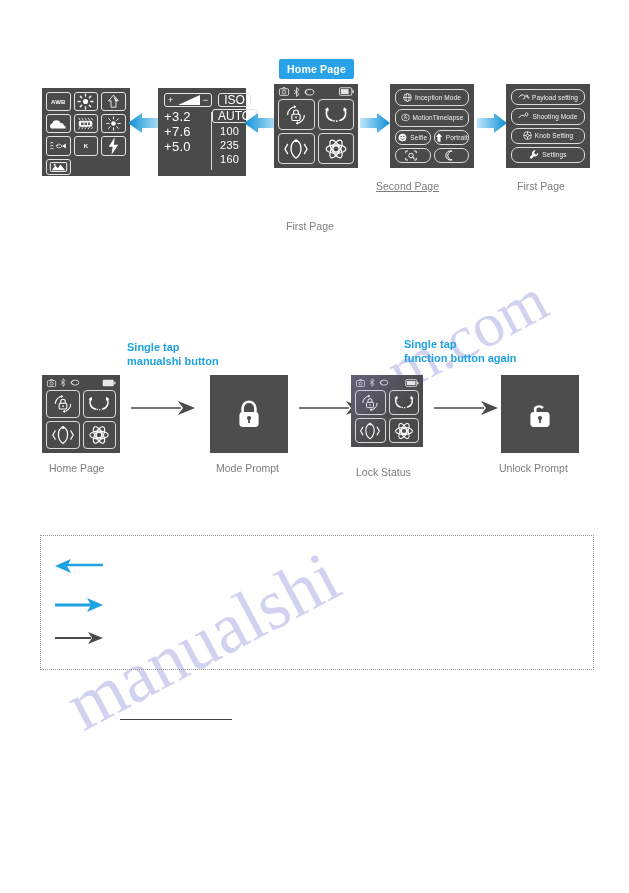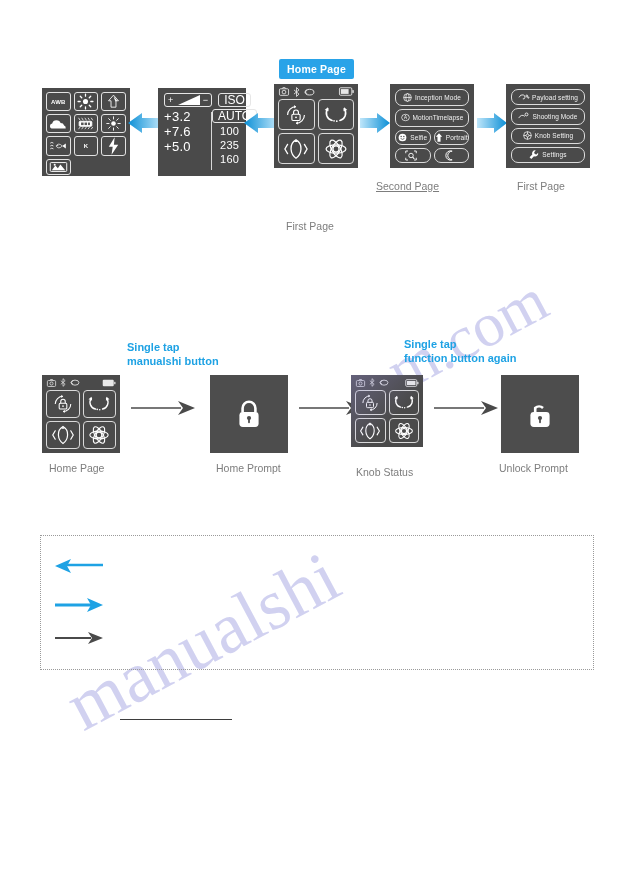--- a/index.html
+++ b/index.html
@@ -564,21 +564,21 @@
   </div>
 
   <div class="lockscreen" style="left:210px;top:375px;width:78px;height:78px;">
     <svg width="26" height="30" viewBox="0 0 26 30" fill="none">
       <path d="M6.6 13.5 V9.2 A6.4 6.4 0 0 1 19.4 9.2 V13.5" stroke="#fff" stroke-width="2.6"></path>
       <rect x="3.4" y="13" width="19.2" height="15" rx="3.4" fill="#fff"></rect>
       <circle cx="13" cy="19" r="2.1" fill="#4d4d4d"></circle>
       <rect x="12.1" y="19" width="1.8" height="5.2" rx=".9" fill="#4d4d4d"></rect>
     </svg>
   </div>
-  <div class="cap" style="left:216px;top:462px;">Home Prompt</div>
+  <div class="cap" style="left:216px;top:462px;">Mode Prompt</div>
 
   <div class="abs" style="left:299px;top:398px;">
     <svg width="64" height="20" viewBox="0 0 64 20">
       <path d="M0 10 H50" stroke="#4a4a4a" stroke-width="1.6" fill="none"></path>
       <path d="M47 3 L64 10 L47 17 L52 10 Z" fill="#4a4a4a"></path>
     </svg>
   </div>
 
   <div class="screen tinted" style="left:351px;top:375px;width:72px;height:72px;">
     <div class="statusbar">
@@ -632,21 +632,21 @@
       <div class="tile">
         <svg width="22" height="22" viewBox="0 0 34 34" stroke="#fff" fill="none" stroke-width="1.6">
           <circle cx="17" cy="17" r="4"></circle>
           <ellipse cx="17" cy="17" rx="13" ry="5.5"></ellipse>
           <ellipse cx="17" cy="17" rx="13" ry="5.5" transform="rotate(60 17 17)"></ellipse>
           <ellipse cx="17" cy="17" rx="13" ry="5.5" transform="rotate(120 17 17)"></ellipse>
         </svg>
       </div>
     </div>
   </div>
-  <div class="cap" style="left:356px;top:466px;">Knob Status</div>
+  <div class="cap" style="left:356px;top:466px;">Lock Status</div>
 
   <div class="abs" style="left:434px;top:398px;">
     <svg width="64" height="20" viewBox="0 0 64 20">
       <path d="M0 10 H50" stroke="#4a4a4a" stroke-width="1.6" fill="none"></path>
       <path d="M47 3 L64 10 L47 17 L52 10 Z" fill="#4a4a4a"></path>
     </svg>
   </div>
 
   <div class="lockscreen" style="left:501px;top:375px;width:78px;height:78px;">
     <svg width="28" height="30" viewBox="0 0 28 30" fill="none">

